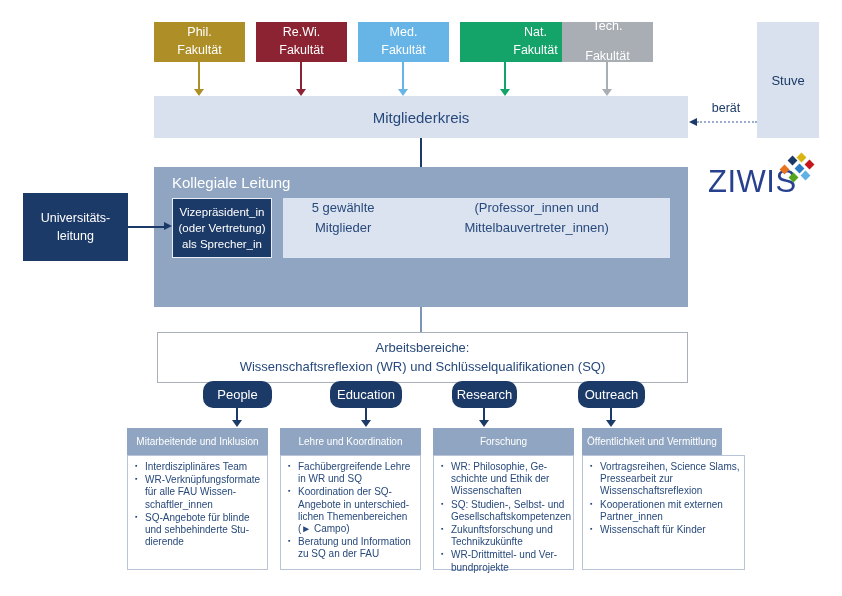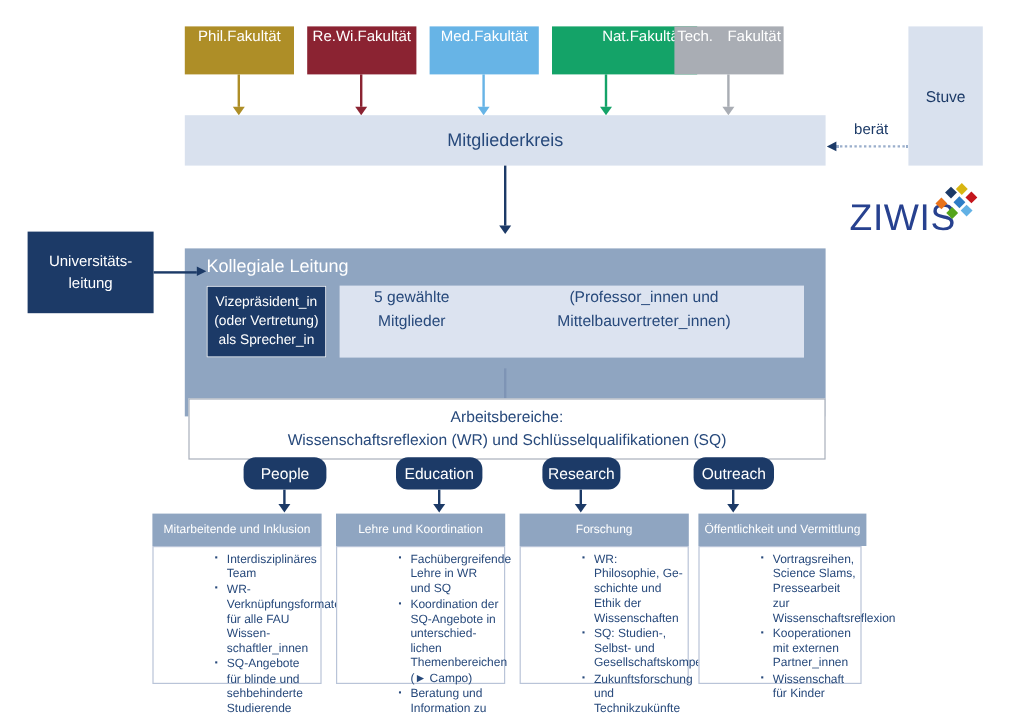--- a/index.html
+++ b/index.html
@@ -1,39 +1,39 @@
 <!DOCTYPE html>
 <html><head>
 <meta charset="utf-8">
 <style>
   html,body{margin:0;padding:0;background:#fff;}
   .canvas{position:relative;width:842px;height:596px;background:#ffffff;
           font-family:"Liberation Sans",sans-serif;overflow:hidden;}
   .abs{position:absolute;}
   
   .fac{position:absolute;top:22px;width:91px;height:40px;color:#fff;text-align:center;
-       font-size:12.5px;line-height:1.42;display:flex;flex-direction:row;justify-content:center;}
+       font-size:12.5px;line-height:1.42;display:flex;flex-direction:column;justify-content:center;}
   
   .vline{position:absolute;width:2px;}
   .vhead{position:absolute;width:0;height:0;border-left:5px solid transparent;
          border-right:5px solid transparent;border-top:7px solid #1C3A67;}
   .navy{background:#1C3A67;}
   
   .bar{position:absolute;left:154px;top:96px;width:534px;height:42px;background:#D9E1EE;
        color:#27497B;display:flex;align-items:center;justify-content:center;font-size:15px;}
   .stuve{position:absolute;left:757px;top:22px;width:62px;height:116px;background:#D9E1EE;
          color:#1C3A67;display:flex;align-items:center;justify-content:center;font-size:13px;}
   .beraet-label{position:absolute;left:698px;top:101px;width:56px;text-align:center;
                 color:#1C3A67;font-size:12.5px;}
   .dotline{position:absolute;left:697px;top:121px;width:60px;height:0;
            border-top:2px dotted #9AAECB;}
   .lhead{position:absolute;width:0;height:0;border-top:4px solid transparent;
          border-bottom:4px solid transparent;}
   
-  .klbox{position:absolute;left:154px;top:167px;width:534px;height:140px;background:#8FA5C1;margin-top:40px;}
+  .klbox{position:absolute;left:154px;top:167px;width:534px;height:140px;background:#8FA5C1;}
   .kl-title{position:absolute;left:18px;top:7px;color:#fff;font-size:15px;}
   .vize{position:absolute;left:18px;top:31px;width:100px;height:60px;background:#1C3A67;
         border:1px solid #E8EEF6;color:#fff;font-size:11.5px;line-height:1.4;text-align:center;
         display:flex;flex-direction:column;justify-content:center;box-sizing:border-box;}
   .members{position:absolute;left:129px;top:31px;width:387px;height:60px;background:#DCE3F0;
            color:#27497B;font-size:13px;line-height:1.5;text-align:center;
            display:flex;flex-direction:row;justify-content:center;}
   .mgmt{position:absolute;left:18px;top:99px;width:498px;height:33px;background:#DCE3F0;
         color:#27497B;font-size:13px;display:flex;align-items:center;justify-content:center;}
   .unibox{position:absolute;left:23px;top:193px;width:105px;height:68px;background:#1C3A67;
@@ -44,21 +44,21 @@
   .sq{position:absolute;width:7px;height:7px;transform:rotate(45deg);}
   
   .workbox{position:absolute;left:157px;top:332px;width:531px;height:51px;background:#fff;
            border:1px solid #A9B0BB;box-sizing:border-box;color:#27497B;font-size:13px;
            line-height:1.45;text-align:center;display:flex;flex-direction:column;justify-content:center;}
   .pill{position:absolute;top:381px;height:27px;background:#1C3A67;color:#fff;font-size:13px;
         display:flex;align-items:center;justify-content:center;border-radius:10px;}
   .colhead{position:absolute;top:428px;height:27px;background:#8FA5C1;color:#fff;font-size:10px;
            display:flex;align-items:center;justify-content:center;text-align:center;}
   .colbody{position:absolute;top:455px;height:115px;background:#fff;border:1px solid #B9C4D8;
-           box-sizing:border-box;padding-left:44px;}
+           box-sizing:border-box;}
   .colbody ul{margin:0;padding:5px 4px 4px 4px;list-style:none;}
   .colbody li{position:relative;padding-left:13px;font-size:10px;line-height:1.22;
               color:#27497B;margin-bottom:1px;}
   .colbody li::before{content:"▪";position:absolute;left:3px;top:1px;font-size:7px;color:#27497B;}
 </style>
 </head>
 <body>
 
 <div class="canvas">
 
@@ -180,21 +180,21 @@
     </ul>
   </div>
   <div class="colbody" style="left:433px;width:141px">
     <ul>
       <li>WR: Philosophie, Ge­schichte und Ethik der Wissenschaften</li>
       <li>SQ: Studien-, Selbst- und Gesellschaftskompetenzen</li>
       <li>Zukunftsforschung und Technikzukünfte</li>
       <li>WR-Drittmittel- und Ver­bundprojekte</li>
     </ul>
   </div>
-  <div class="colbody" style="left:582px;width:136px">
+  <div class="colbody" style="left:582px;width:163px">
     <ul>
       <li>Vortragsreihen, Science Slams, Pressearbeit zur Wissenschaftsreflexion</li>
       <li>Kooperationen mit exter­nen Partner_innen</li>
       <li>Wissenschaft für Kinder</li>
     </ul>
   </div>
 
 </div>
 
 </body></html>

